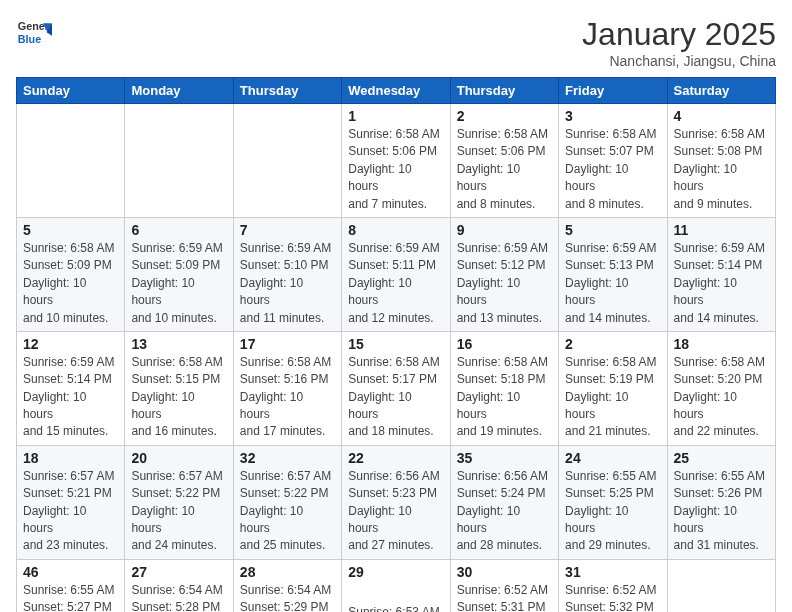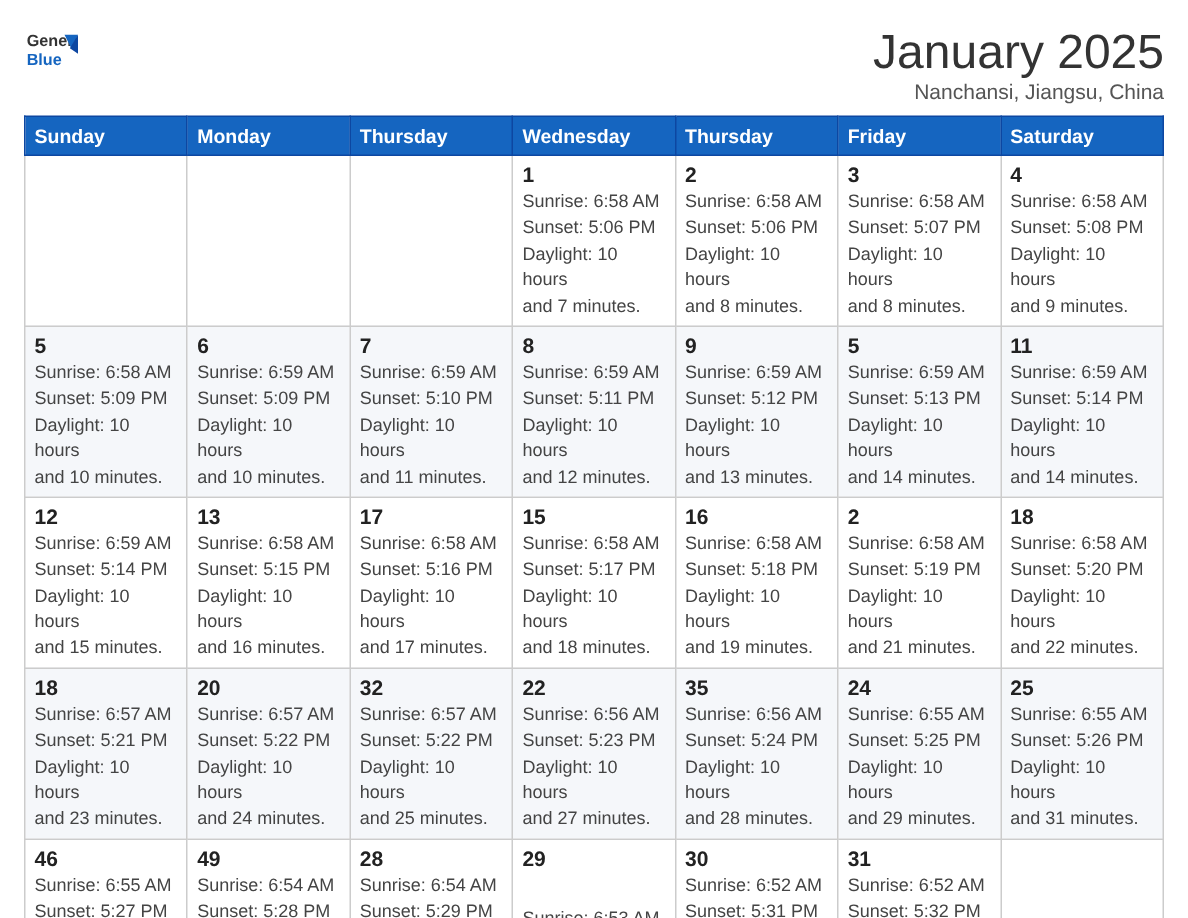--- a/index.html
+++ b/index.html
@@ -294,21 +294,21 @@
       </tr>
       <tr>
         <td>
           <div class="day-num">46</div>
           <div class="day-info" style="white-space: pre-line;">Sunrise: 6:55 AM
 Sunset: 5:27 PM
 Daylight: 10 hours
 and 32 minutes.</div>
         </td>
         <td>
-          <div class="day-num">49</div>
+          <div class="day-num">27</div>
           <div class="day-info" style="white-space: pre-line;">Sunrise: 6:54 AM
 Sunset: 5:28 PM
 Daylight: 10 hours
 and 33 minutes.</div>
         </td>
         <td>
           <div class="day-num">28</div>
           <div class="day-info" style="white-space: pre-line;">Sunrise: 6:54 AM
 Sunset: 5:29 PM
 Daylight: 10 hours

